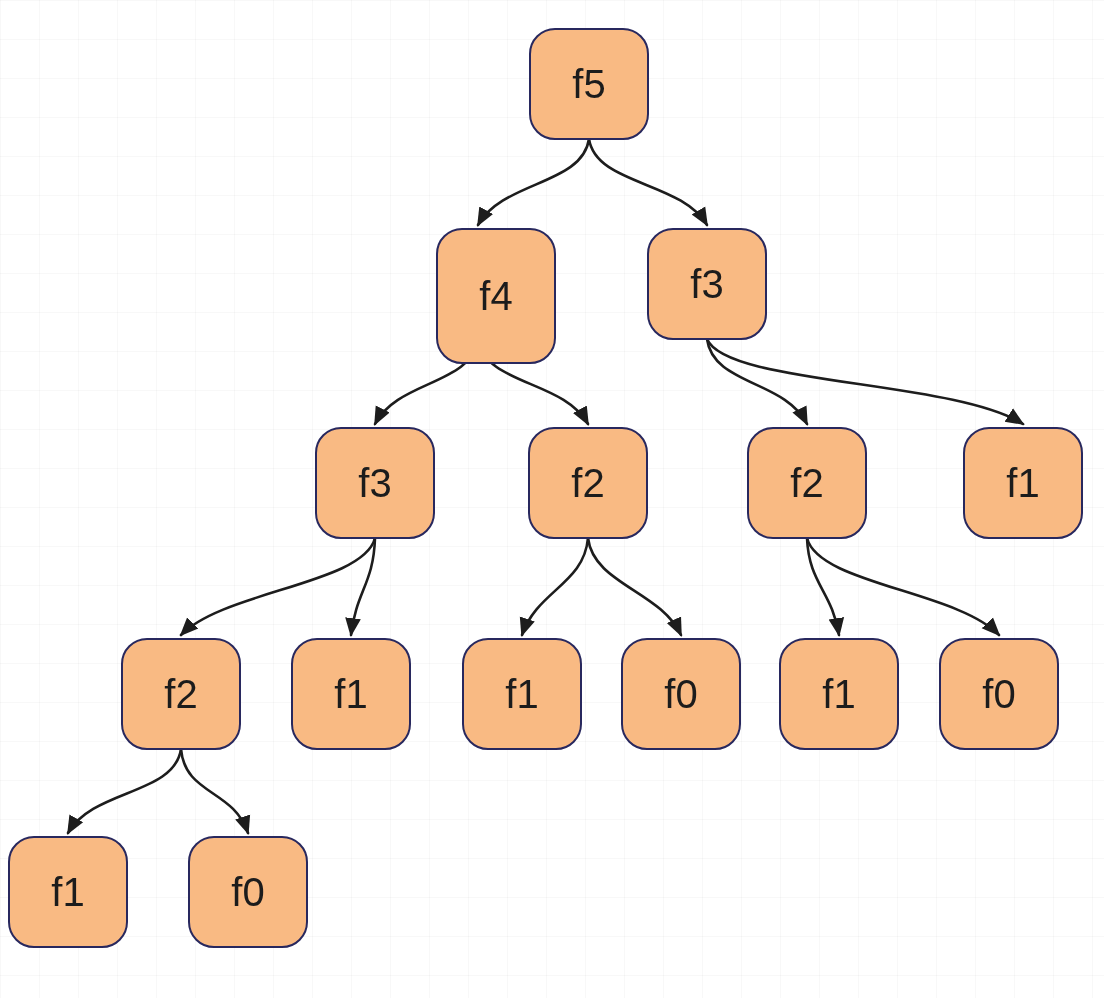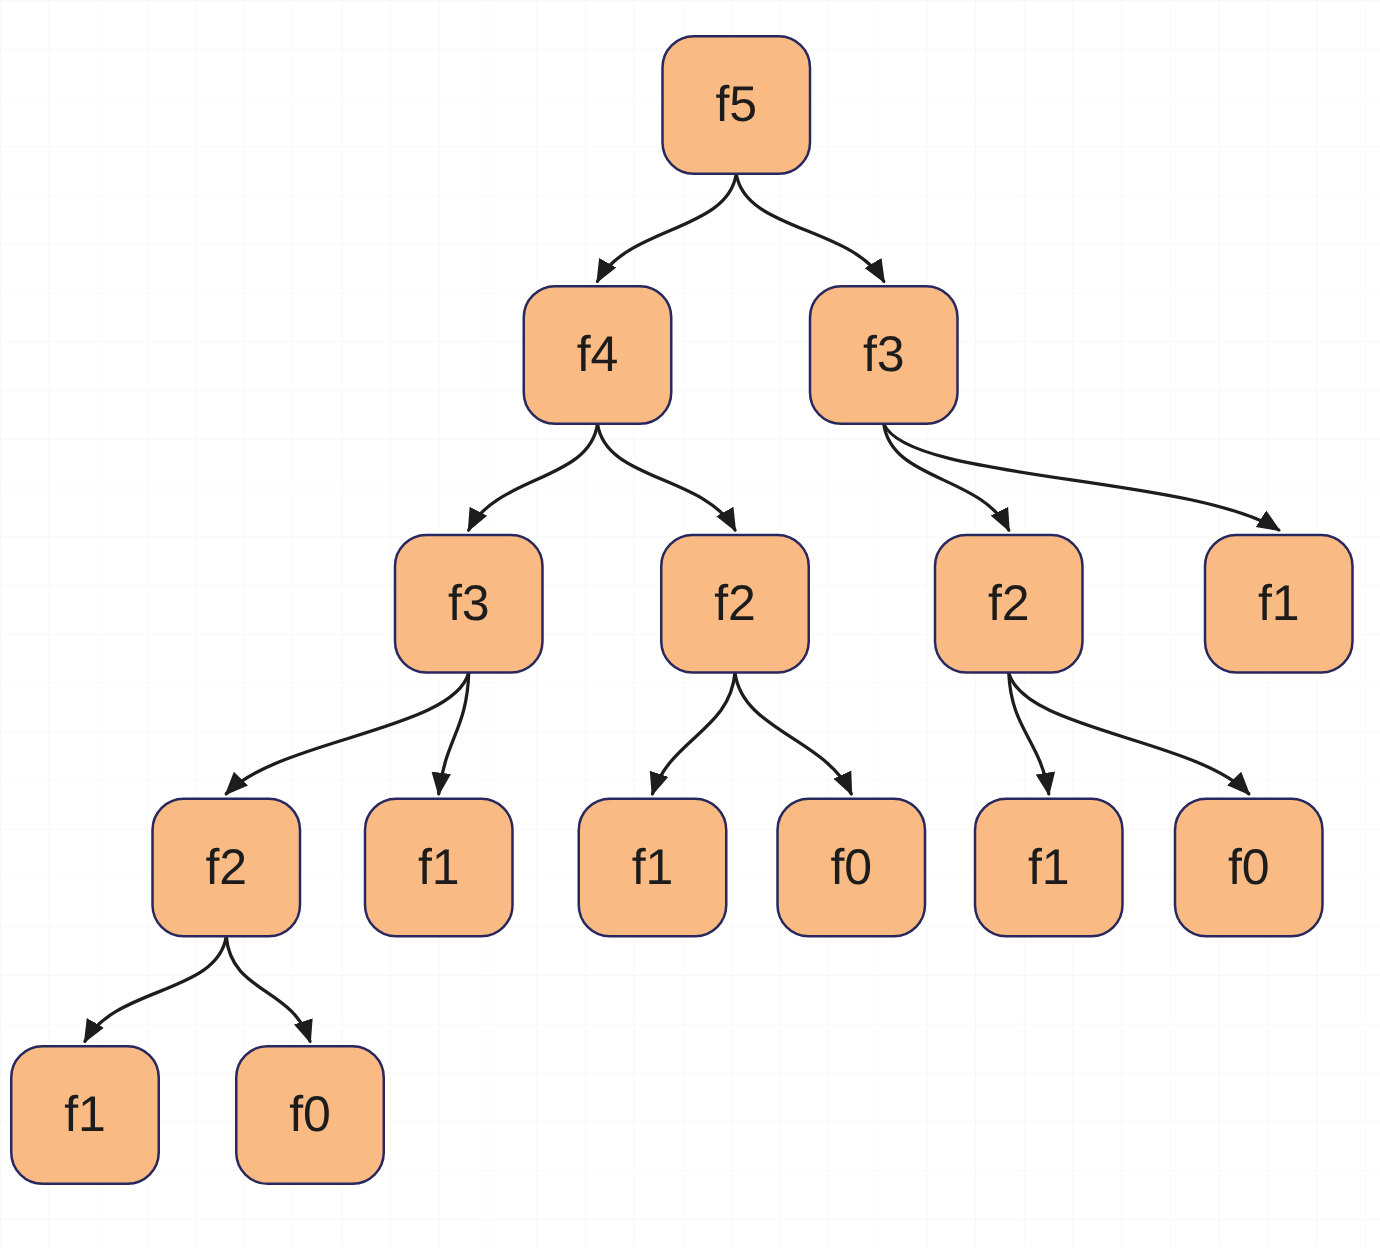--- a/index.html
+++ b/index.html
@@ -65,21 +65,21 @@
       <path d="M588,538 C593.58,584 660.54,591 681,635" class="edge" stroke-width="2.6" marker-end="url(#arrowhead)"></path>
       <path d="M807,538 C808.92,584 831.96,591 839,635" class="edge" stroke-width="2.6" marker-end="url(#arrowhead)"></path>
       <path d="M807,538 C818.52,584 956.76,591 999,635" class="edge" stroke-width="2.6" marker-end="url(#arrowhead)"></path>
       <path d="M181,749 C174.22,795 92.86,789 68,833" class="edge" stroke-width="2.6" marker-end="url(#arrowhead)"></path>
       <path d="M181,749 C185.02,795 233.26,789 248,833" class="edge" stroke-width="2.6" marker-end="url(#arrowhead)"></path>
     </svg>
   <div id="nodes-layer">
       <div class="node" style="left: 529px; top: 28px; width: 120px; height: 112px;">
         <span>f5</span>
       </div>
-      <div class="node" style="left: 418px; top: 228px; width: 120px; height: 112px;">
+      <div class="node" style="left: 436px; top: 228px; width: 120px; height: 136px;">
         <span>f4</span>
       </div>
       <div class="node" style="left: 647px; top: 228px; width: 120px; height: 112px;">
         <span>f3</span>
       </div>
       <div class="node" style="left: 315px; top: 427px; width: 120px; height: 112px;">
         <span>f3</span>
       </div>
       <div class="node" style="left: 528px; top: 427px; width: 120px; height: 112px;">
         <span>f2</span>

